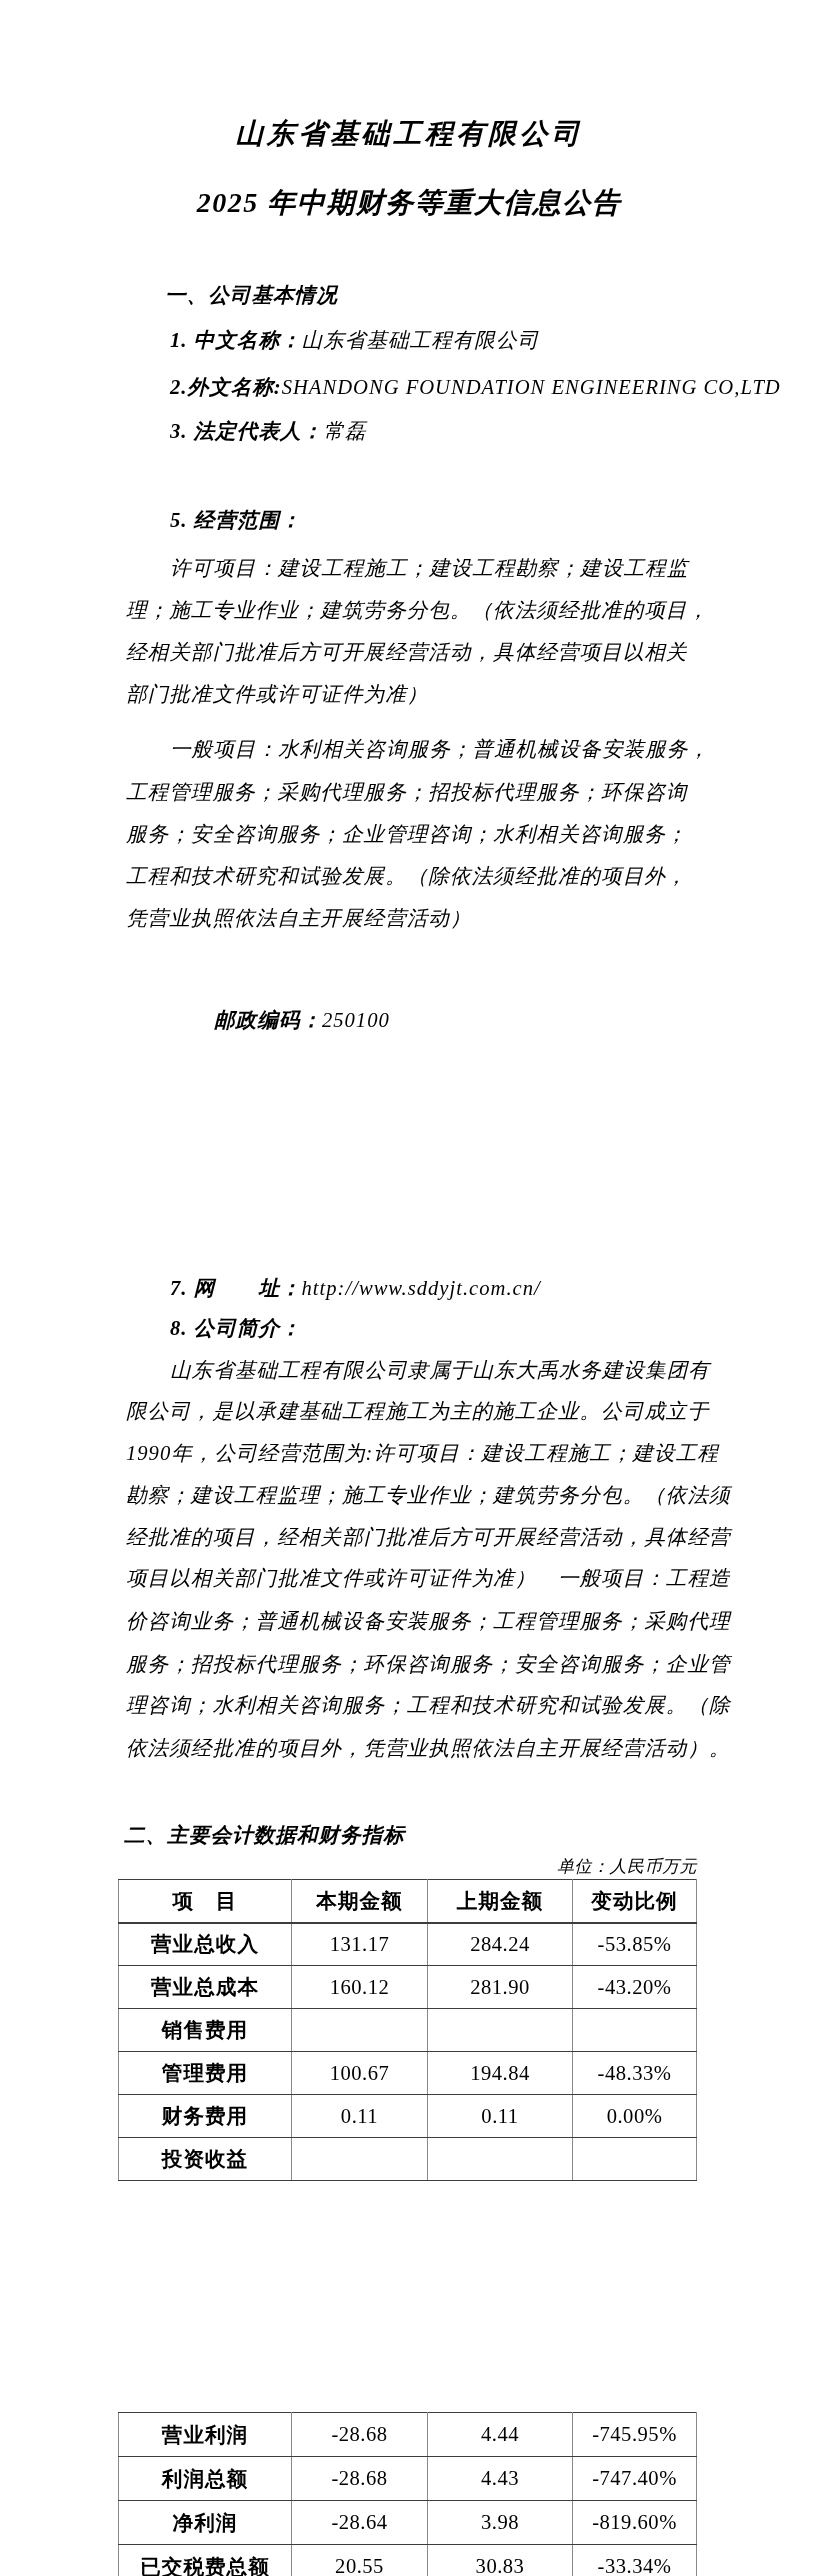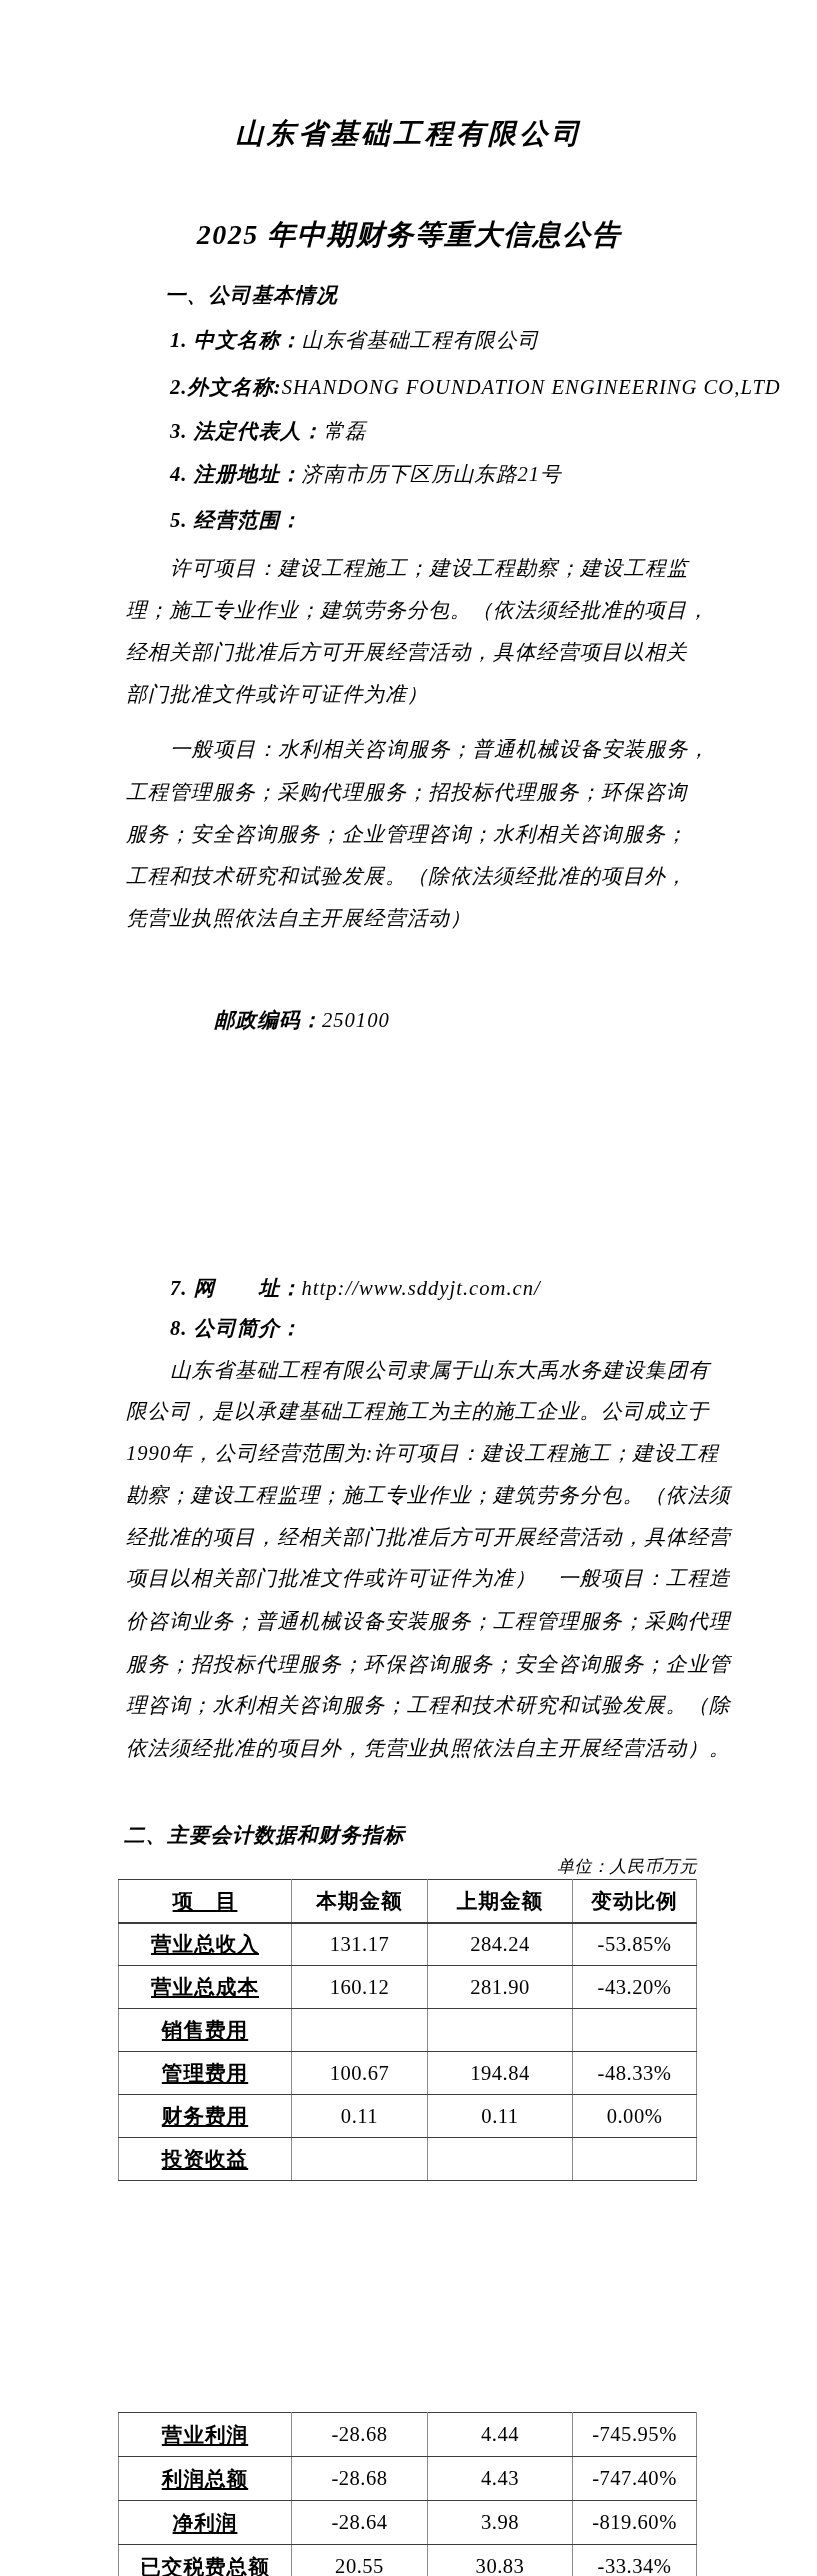--- a/index.html
+++ b/index.html
@@ -2,47 +2,46 @@
 <html style="font-size:8.2px"><head>
 <meta charset="utf-8">
 <style>
   html,body{margin:0;padding:0;background:#ffffff;}
   .page{position:relative;width:818px;height:3470px;background:#ffffff;color:#000;
         font-family:"Liberation Serif","DejaVu Serif",serif;overflow:hidden;}
   .ln{position:absolute;white-space:pre;font-size:20.6px;line-height:1.15;letter-spacing:1px;font-style:italic;}
   .b{font-weight:bold;text-align:center;}
   .title{left:0;width:100%;text-align:center;font-weight:bold;font-size:28px;}
   .t1{top:118px;letter-spacing:3.6px;}
-  .t2{top:187px;letter-spacing:1.5px;margin-top:32px;}
+  .t2{top:187px;letter-spacing:1.5px;}
   .unit{font-size:17px;letter-spacing:0.5px;right:121px;}
   table.ft{position:absolute;left:118px;width:578px;border-collapse:collapse;
            table-layout:fixed;background:#fff;}
   table.ft tr{height:43px;}
   #table2 tr{height:44px;}
   table.ft td{border-left:1px solid #8a8a8a;border-right:1px solid #8a8a8a;
               border-top:1.5px solid #3d3d3d;border-bottom:1.5px solid #3d3d3d;
               text-align:center;vertical-align:middle;font-size:20.6px;
               letter-spacing:0.5px;padding:0;overflow:hidden;}
-  table.ft td:first-child{font-weight:bold;letter-spacing:1px;text-decoration:underline;}
+  table.ft td:first-child{font-weight:bold;letter-spacing:1px;}
   table.ft tr.hd td{font-weight:bold;letter-spacing:1px;border-bottom-width:2.1px;}
 </style>
 </head>
 <body>
 
 <div class="page">
 
   <div class="ln title t1">山东省基础工程有限公司</div>
   <div class="ln title t2">2025 年中期财务等重大信息公告</div>
 
   <div class="ln b" style="top:284px;left:165px">一、公司基本情况</div>
 
   <div class="ln" style="top:329px;left:170px"><span class="b">1. 中文名称：</span><span>山东省基础工程有限公司</span></div>
   <div class="ln" style="top:376px;left:170px"><span class="b">2.外文名称:</span><span>SHANDONG FOUNDATION ENGINEERING CO,LTD</span></div>
   <div class="ln" style="top:420px;left:170px"><span class="b">3. 法定代表人：</span><span>常磊</span></div>
-  <div class="ln" style="top:463px;left:170px"><span class="b">4. 注册地址：</span><span>济南市历下区历山东路21号</span></div>
   <div class="ln" style="top:509px;left:170px"><span class="b">5. 经营范围：</span><span></span></div>
 
   <div class="ln" style="top:557px;left:170px">许可项目：建设工程施工；建设工程勘察；建设工程监</div>
   <div class="ln" style="top:599px;left:126px">理；施工专业作业；建筑劳务分包。（依法须经批准的项目，</div>
   <div class="ln" style="top:641px;left:126px">经相关部门批准后方可开展经营活动，具体经营项目以相关</div>
   <div class="ln" style="top:683px;left:126px">部门批准文件或许可证件为准）</div>
 
   <div class="ln" style="top:738px;left:170px">一般项目：水利相关咨询服务；普通机械设备安装服务，</div>
   <div class="ln" style="top:781px;left:126px">工程管理服务；采购代理服务；招投标代理服务；环保咨询</div>
   <div class="ln" style="top:823px;left:126px">服务；安全咨询服务；企业管理咨询；水利相关咨询服务；</div>

